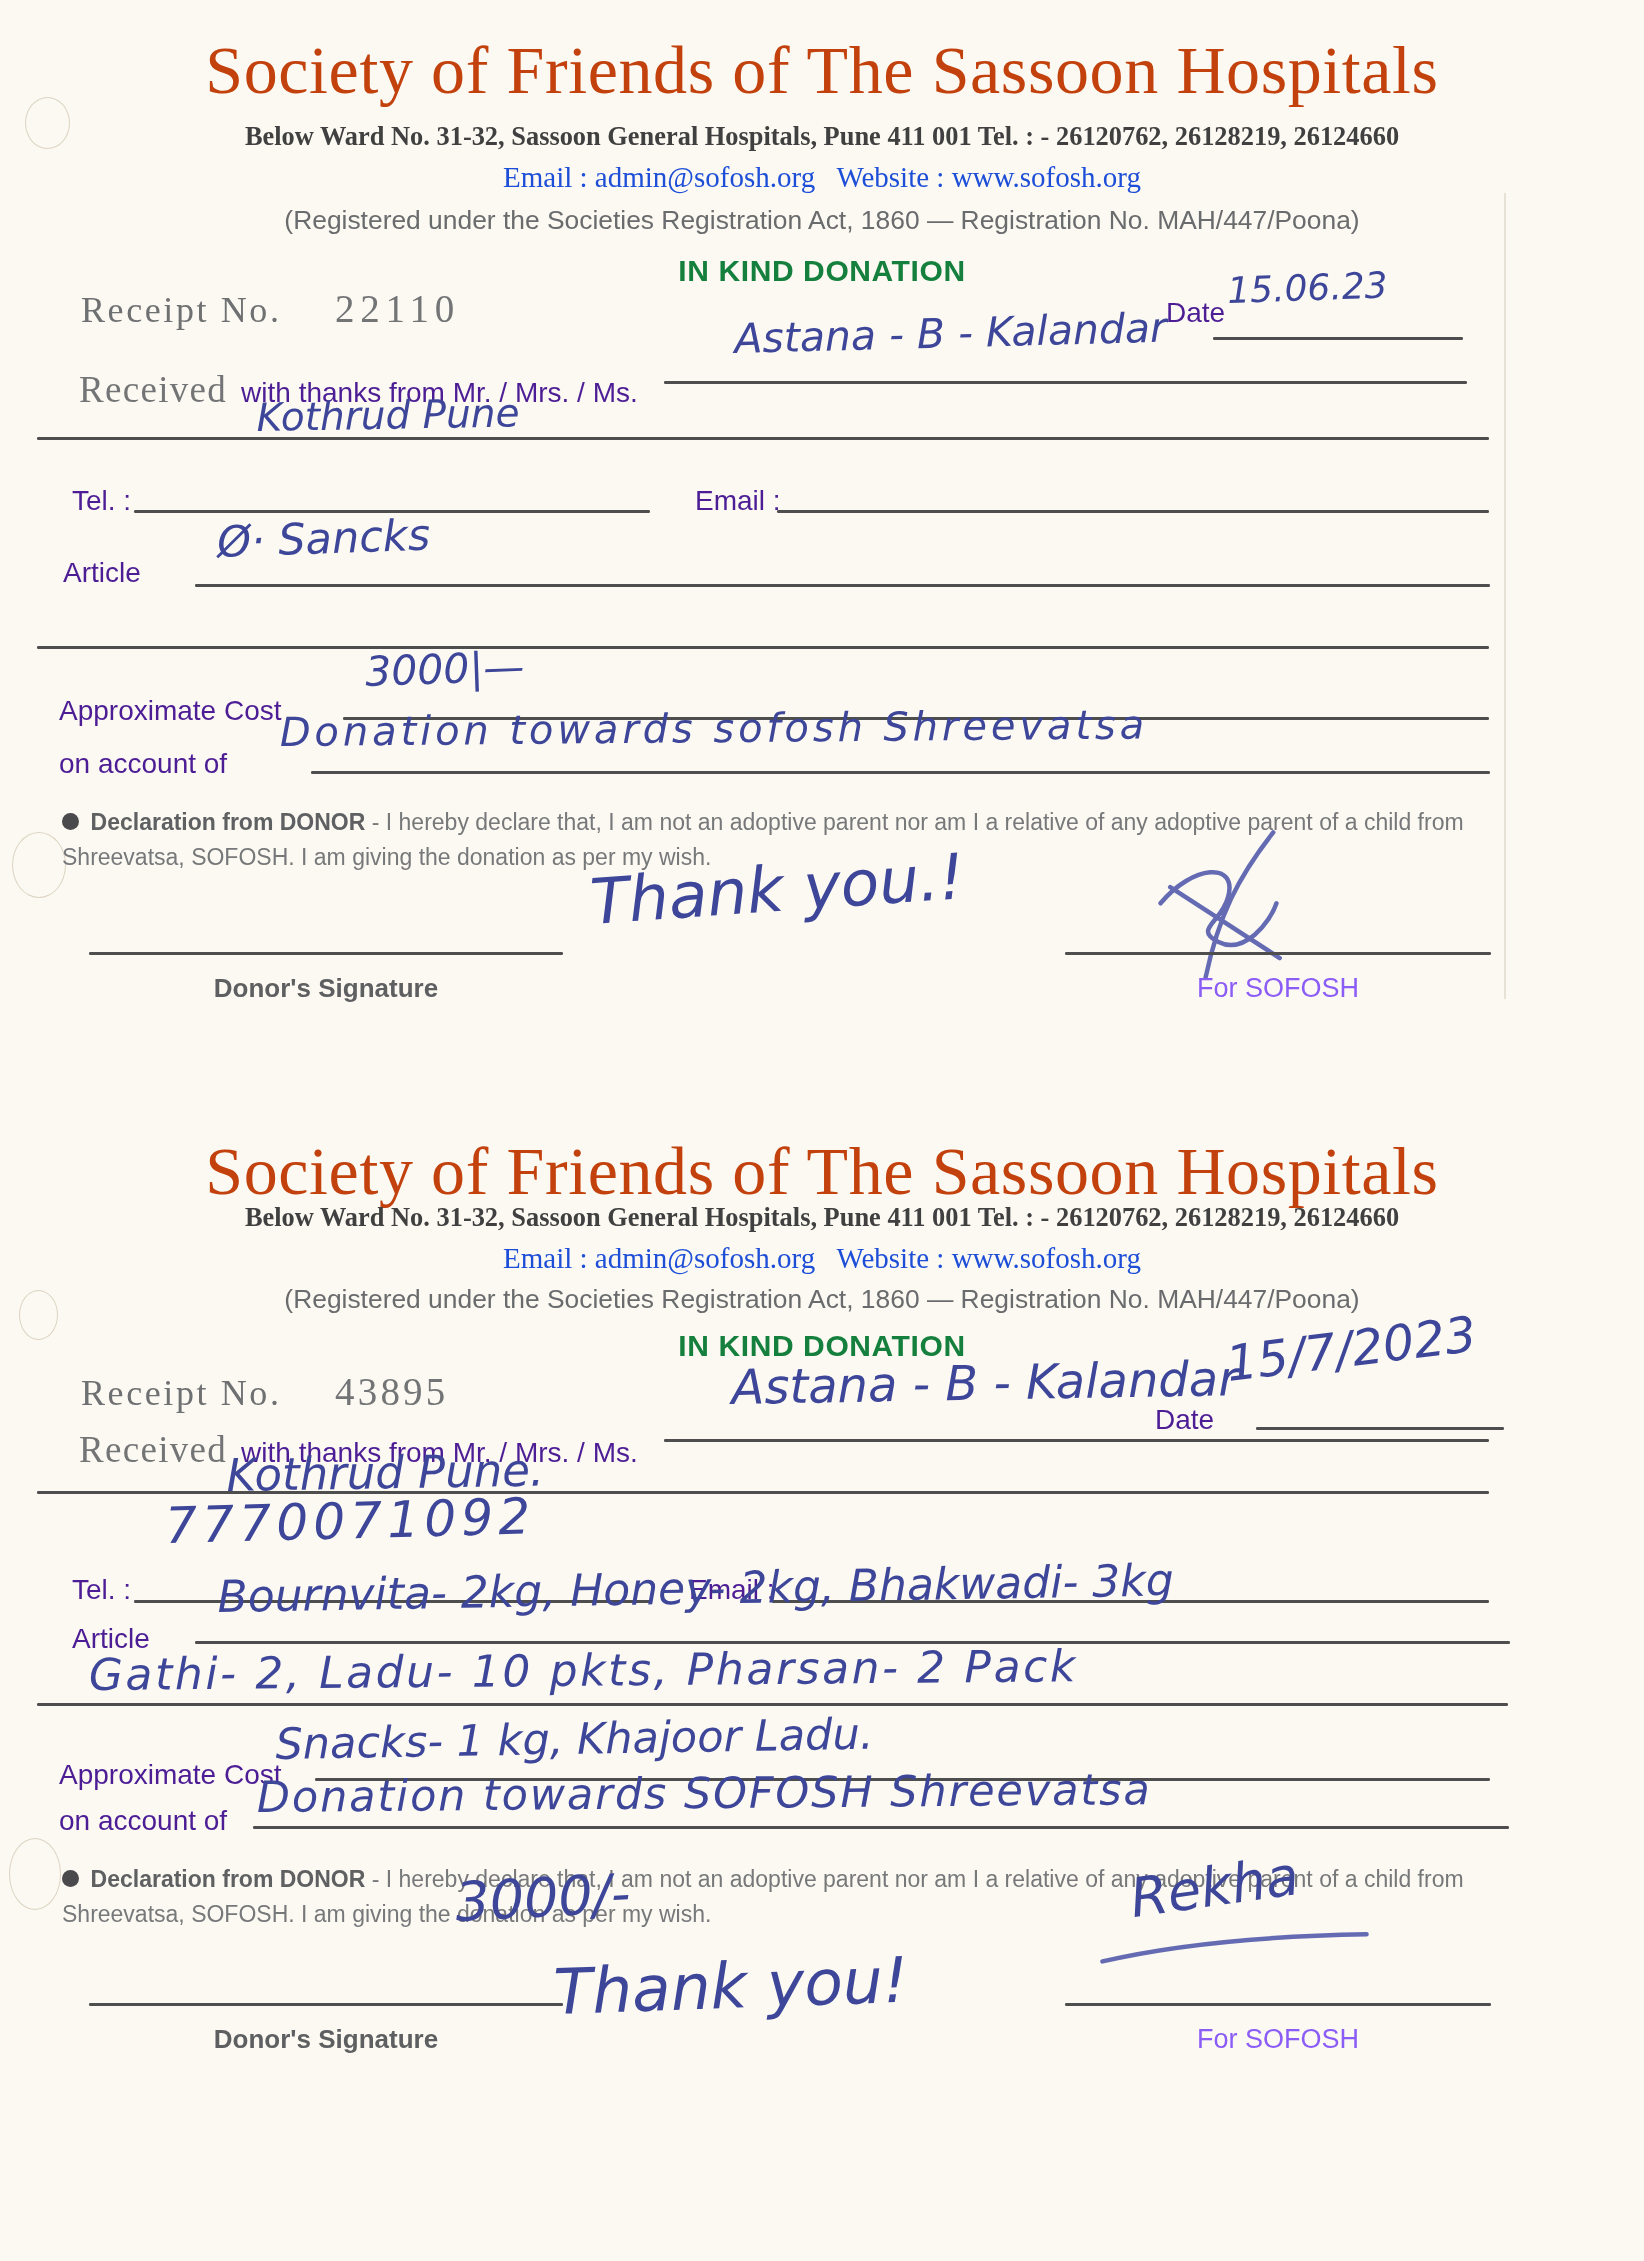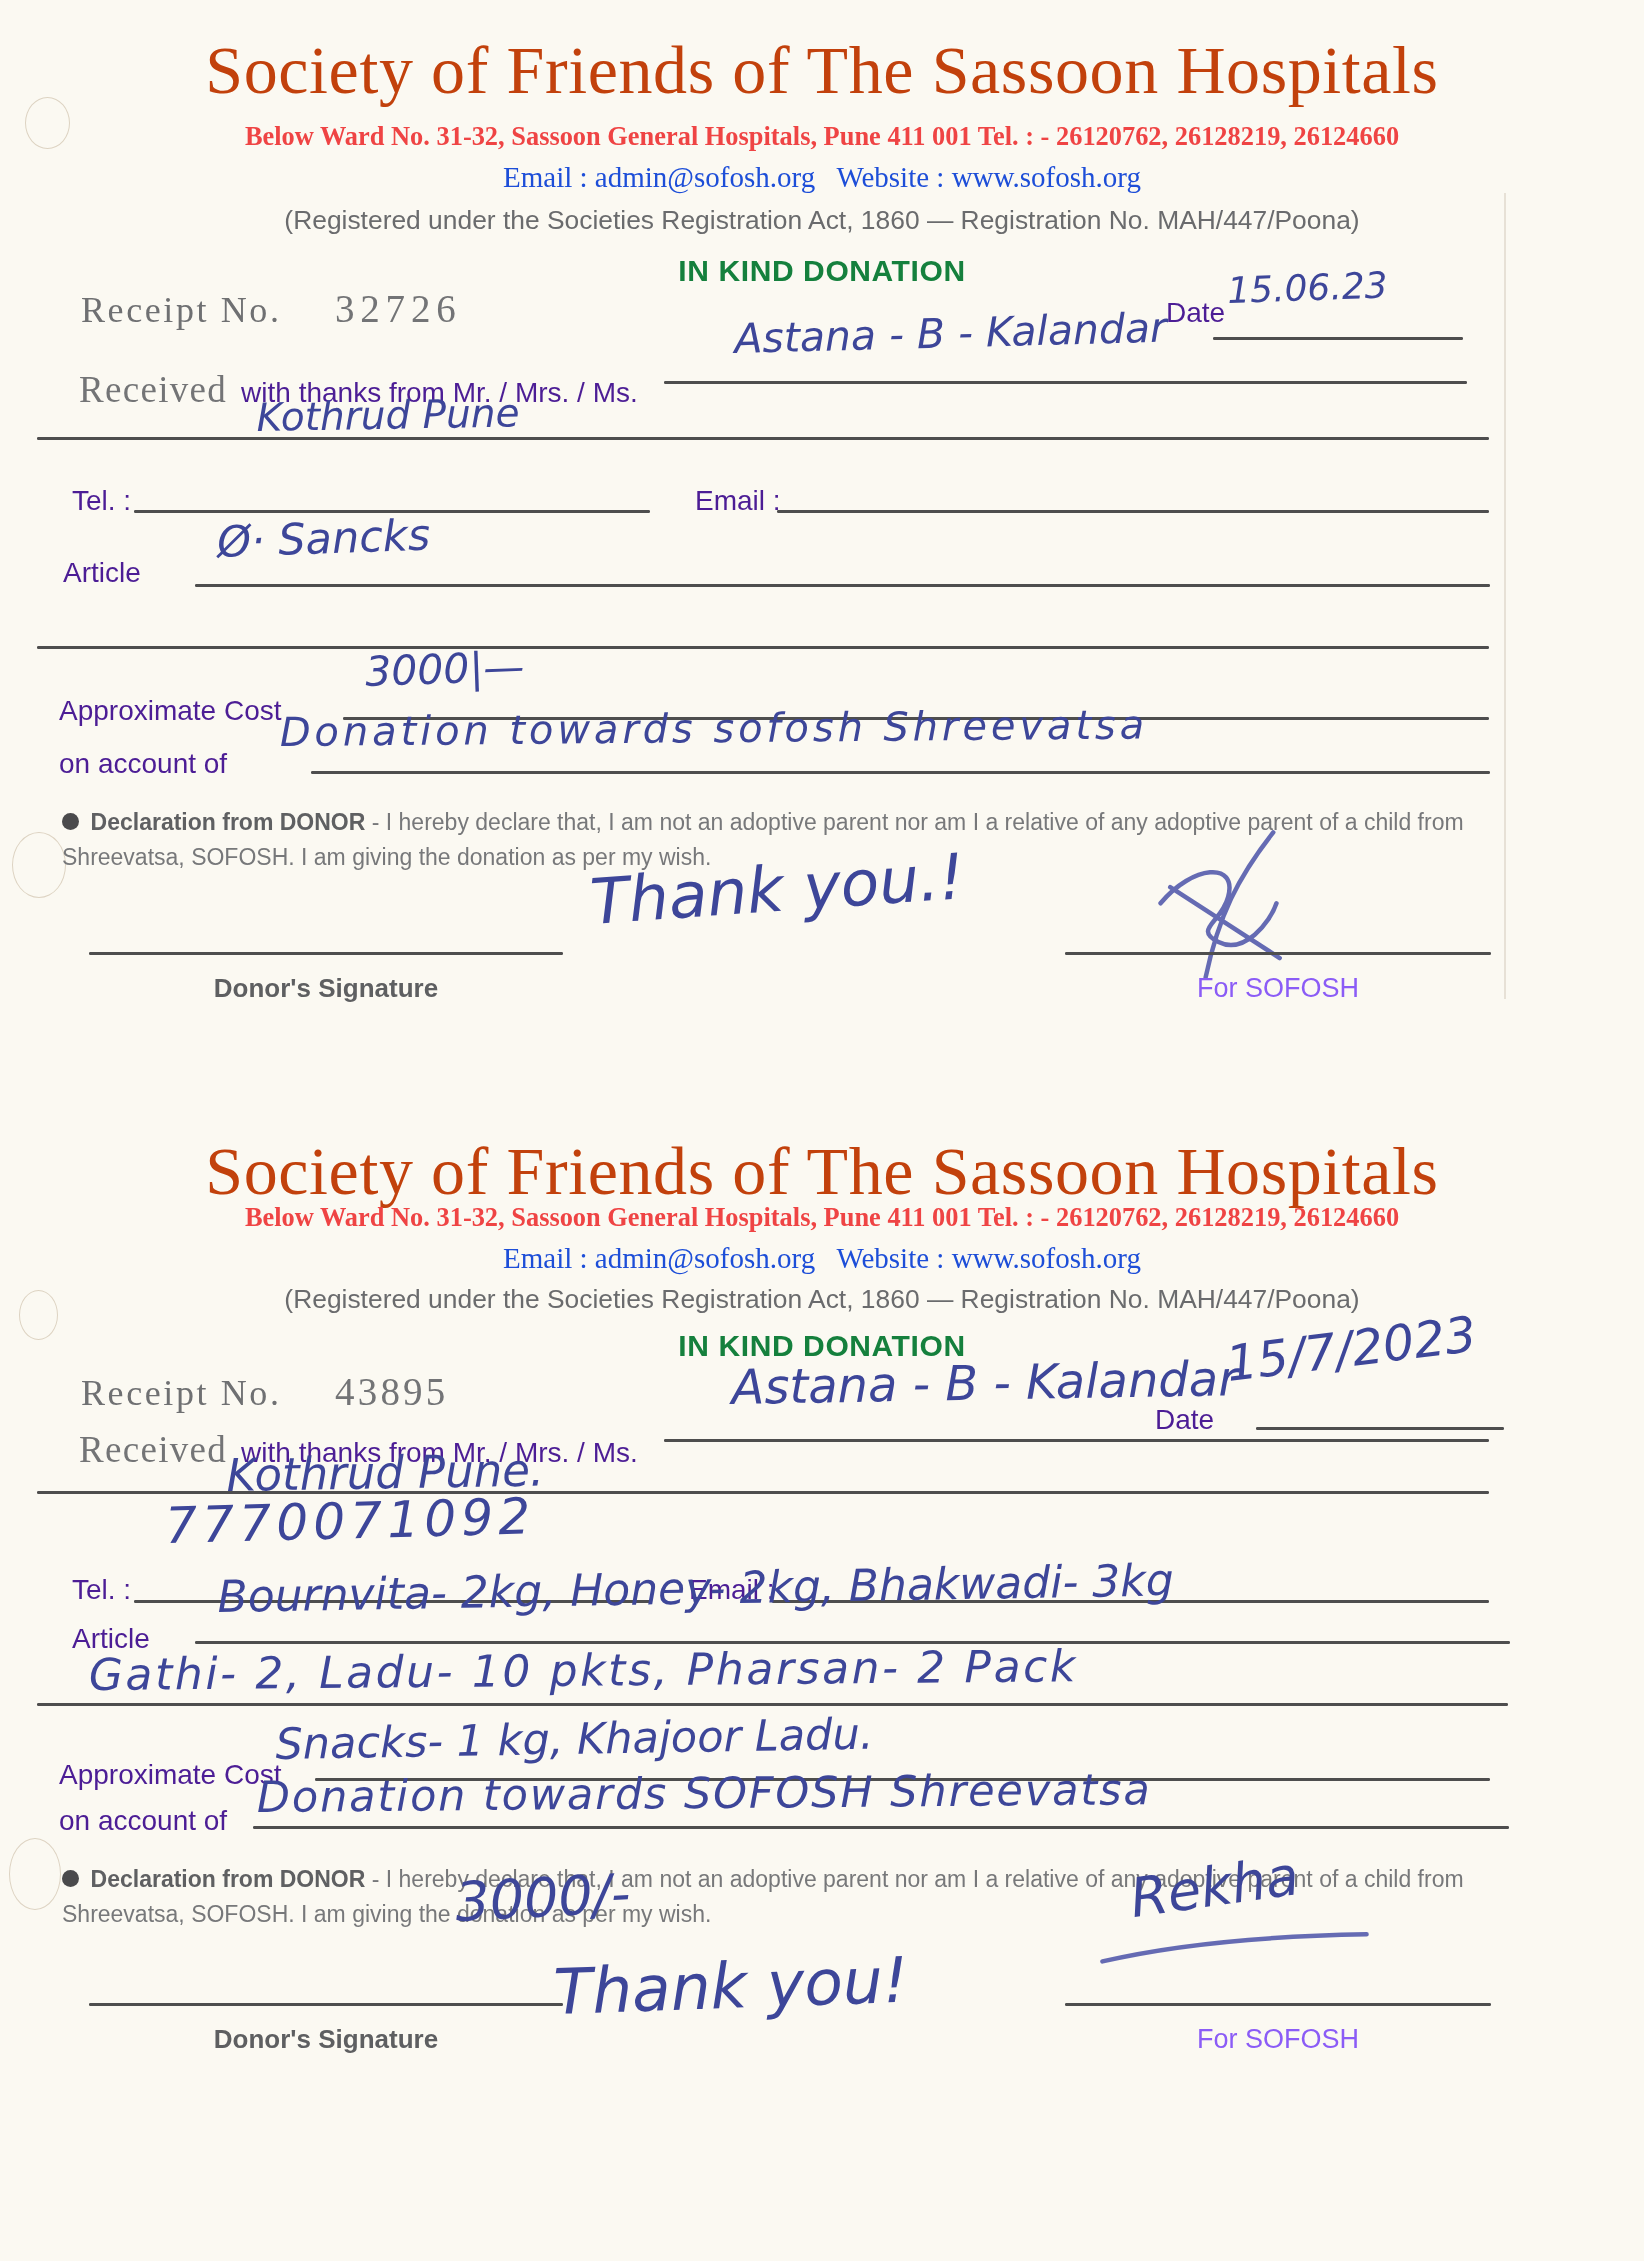--- a/index.html
+++ b/index.html
@@ -5,21 +5,21 @@
   html,body{margin:0;padding:0;}
   body{
     width:1644px;height:2261px;position:relative;overflow:hidden;
     background:#fbf9f2;
     font-family:"Liberation Sans",sans-serif;
   }
   .receipt{position:absolute;left:0;width:1644px;}
   .abs{position:absolute;}
   .center{position:absolute;left:0;width:1644px;text-align:center;}
   .org-title{font-family:"Liberation Serif",serif;font-weight:400;font-size:68px;color:#c2410c;letter-spacing:0.6px;}
-  .addr{font-family:"Liberation Serif",serif;font-weight:700;font-size:26.4px;color:#ef4444;}
+  .addr{font-family:"Liberation Serif",serif;font-weight:700;font-size:26.4px;color:#404040;}
   .contact{font-family:"Liberation Serif",serif;font-weight:400;font-size:29px;color:#1d4ed8;white-space:pre;}
   .registered{font-size:26.4px;color:#6a6b6d;}
   .section-title{font-weight:700;font-size:30px;color:#15803d;letter-spacing:0.6px;}
   .rcpt-label{font-family:"Liberation Serif",serif;font-size:36px;color:#6f7072;letter-spacing:2.6px;}
   .rcpt-no{font-family:"Liberation Serif",serif;font-size:39px;color:#737476;letter-spacing:5.8px;}
   .lbl{font-size:28px;color:#4c1d95;}
   .received-row{display:flex;align-items:baseline;gap:14px;white-space:nowrap;margin-top:12px;}
   .received-big{font-family:"Liberation Serif",serif;font-size:37px;color:#737476;letter-spacing:1.3px;}
   .rule{position:absolute;height:3.2px;background:#4e4e4e;border-radius:1.3px;}
   .hw{font-family:"DejaVu Sans",sans-serif;font-style:italic;color:#3d4699;white-space:nowrap;transform-origin:left bottom;}
@@ -41,21 +41,21 @@
 <div class="scan-line" style="left:1504px;top:193px;height:806px;"></div>
 
 <section class="receipt" style="top:26px;height:1051px;">
   <div class="center org-title" style="top:5.2px;">Society of Friends of The Sassoon Hospitals</div>
   <div class="center addr" style="top:95px;">Below Ward No. 31-32, Sassoon General Hospitals, Pune 411 001  Tel. : - 26120762, 26128219, 26124660</div>
   <div class="center contact" style="top:135px;">Email : admin@sofosh.org   Website : www.sofosh.org</div>
   <div class="center registered" style="top:179px;">(Registered under the Societies Registration Act, 1860 — Registration No. MAH/447/Poona)</div>
   <div class="center section-title" style="top:228px;">IN KIND DONATION</div>
 
   <span class="abs rcpt-label" style="left:81px;top:263px;">Receipt  No.</span>
-  <span class="abs rcpt-no" style="left:335px;top:260px;">32726</span>
+  <span class="abs rcpt-no" style="left:335px;top:260px;">22110</span>
   <span class="abs lbl" style="left:1166px;top:271px;">Date</span>
   <span class="abs hw" style="left:1228px;top:244px;font-size:36px;transform:rotate(-2deg);">15.06.23</span>
   <div class="rule" style="left:1213px;top:311px;width:250px;"></div>
 
   <div class="abs received-row" style="left:79px;top:330px;">
     <span class="received-big">Received</span>
     <span class="lbl">with thanks from Mr. / Mrs. / Ms.</span>
   </div>
   <span class="abs hw" style="left:735px;top:289px;font-size:41px;transform:rotate(-1.5deg);">Astana - B - Kalandar</span>
   <div class="rule" style="left:664px;top:355px;width:803px;"></div>

